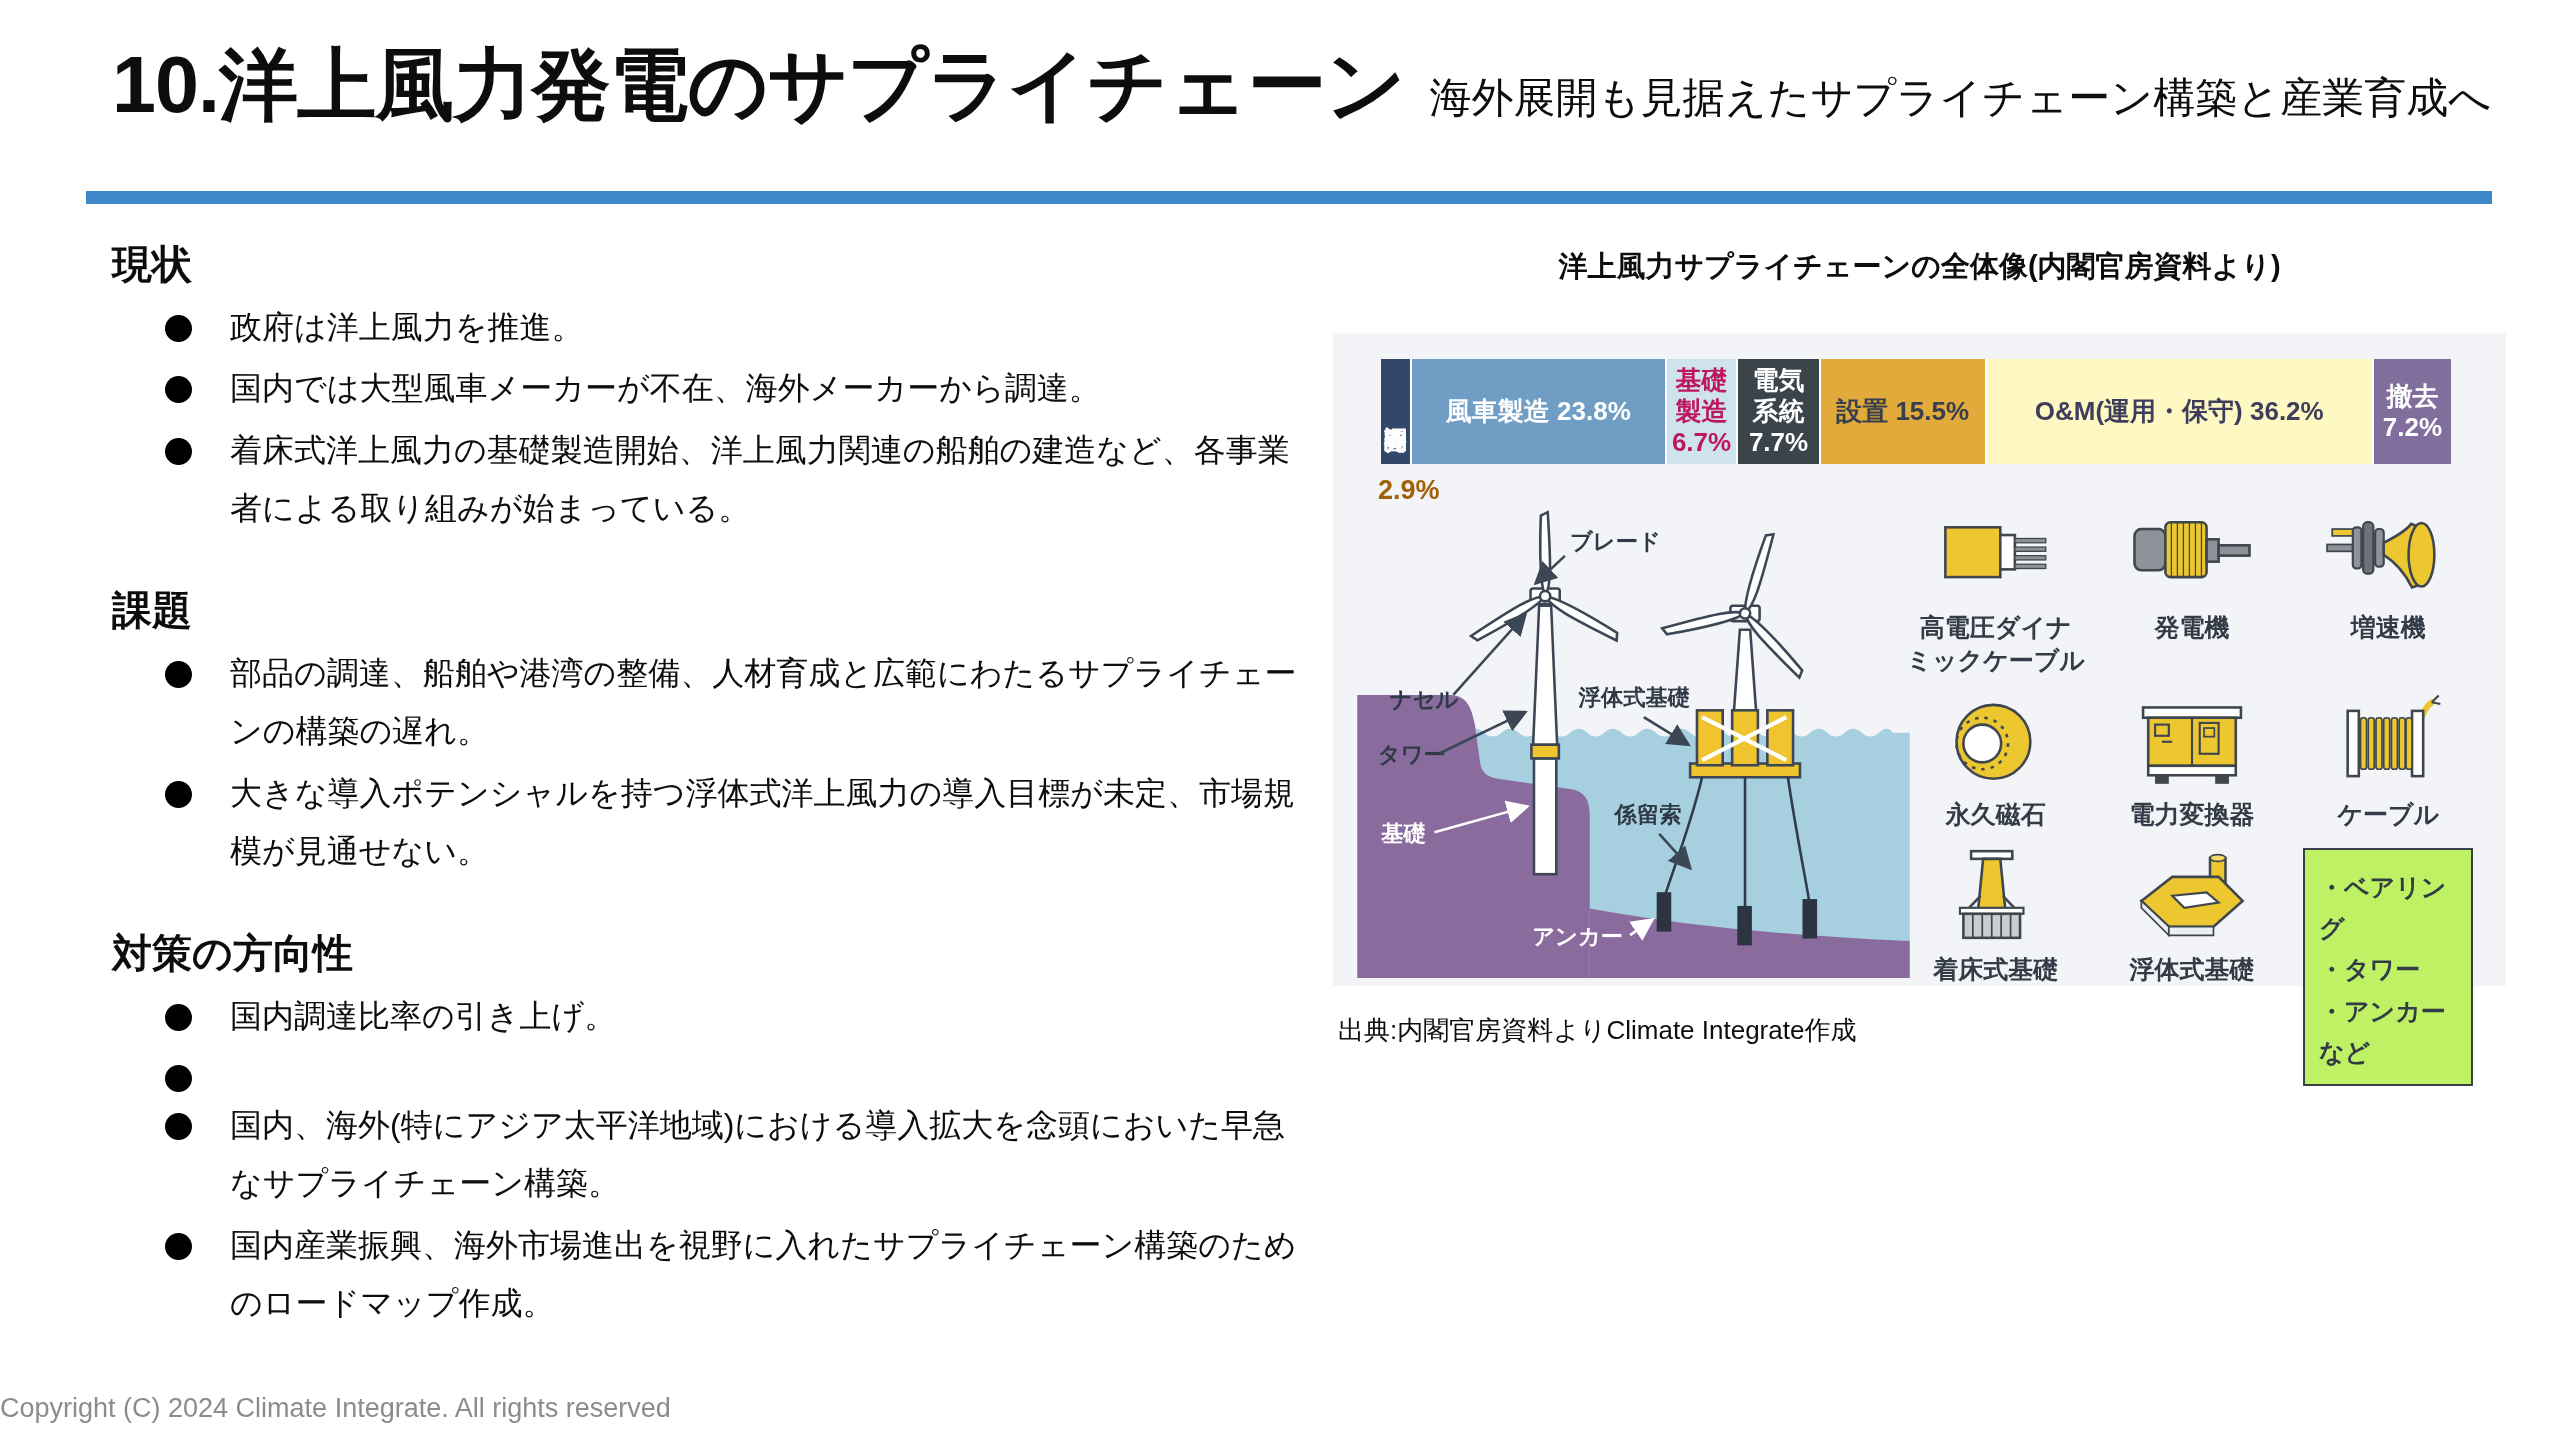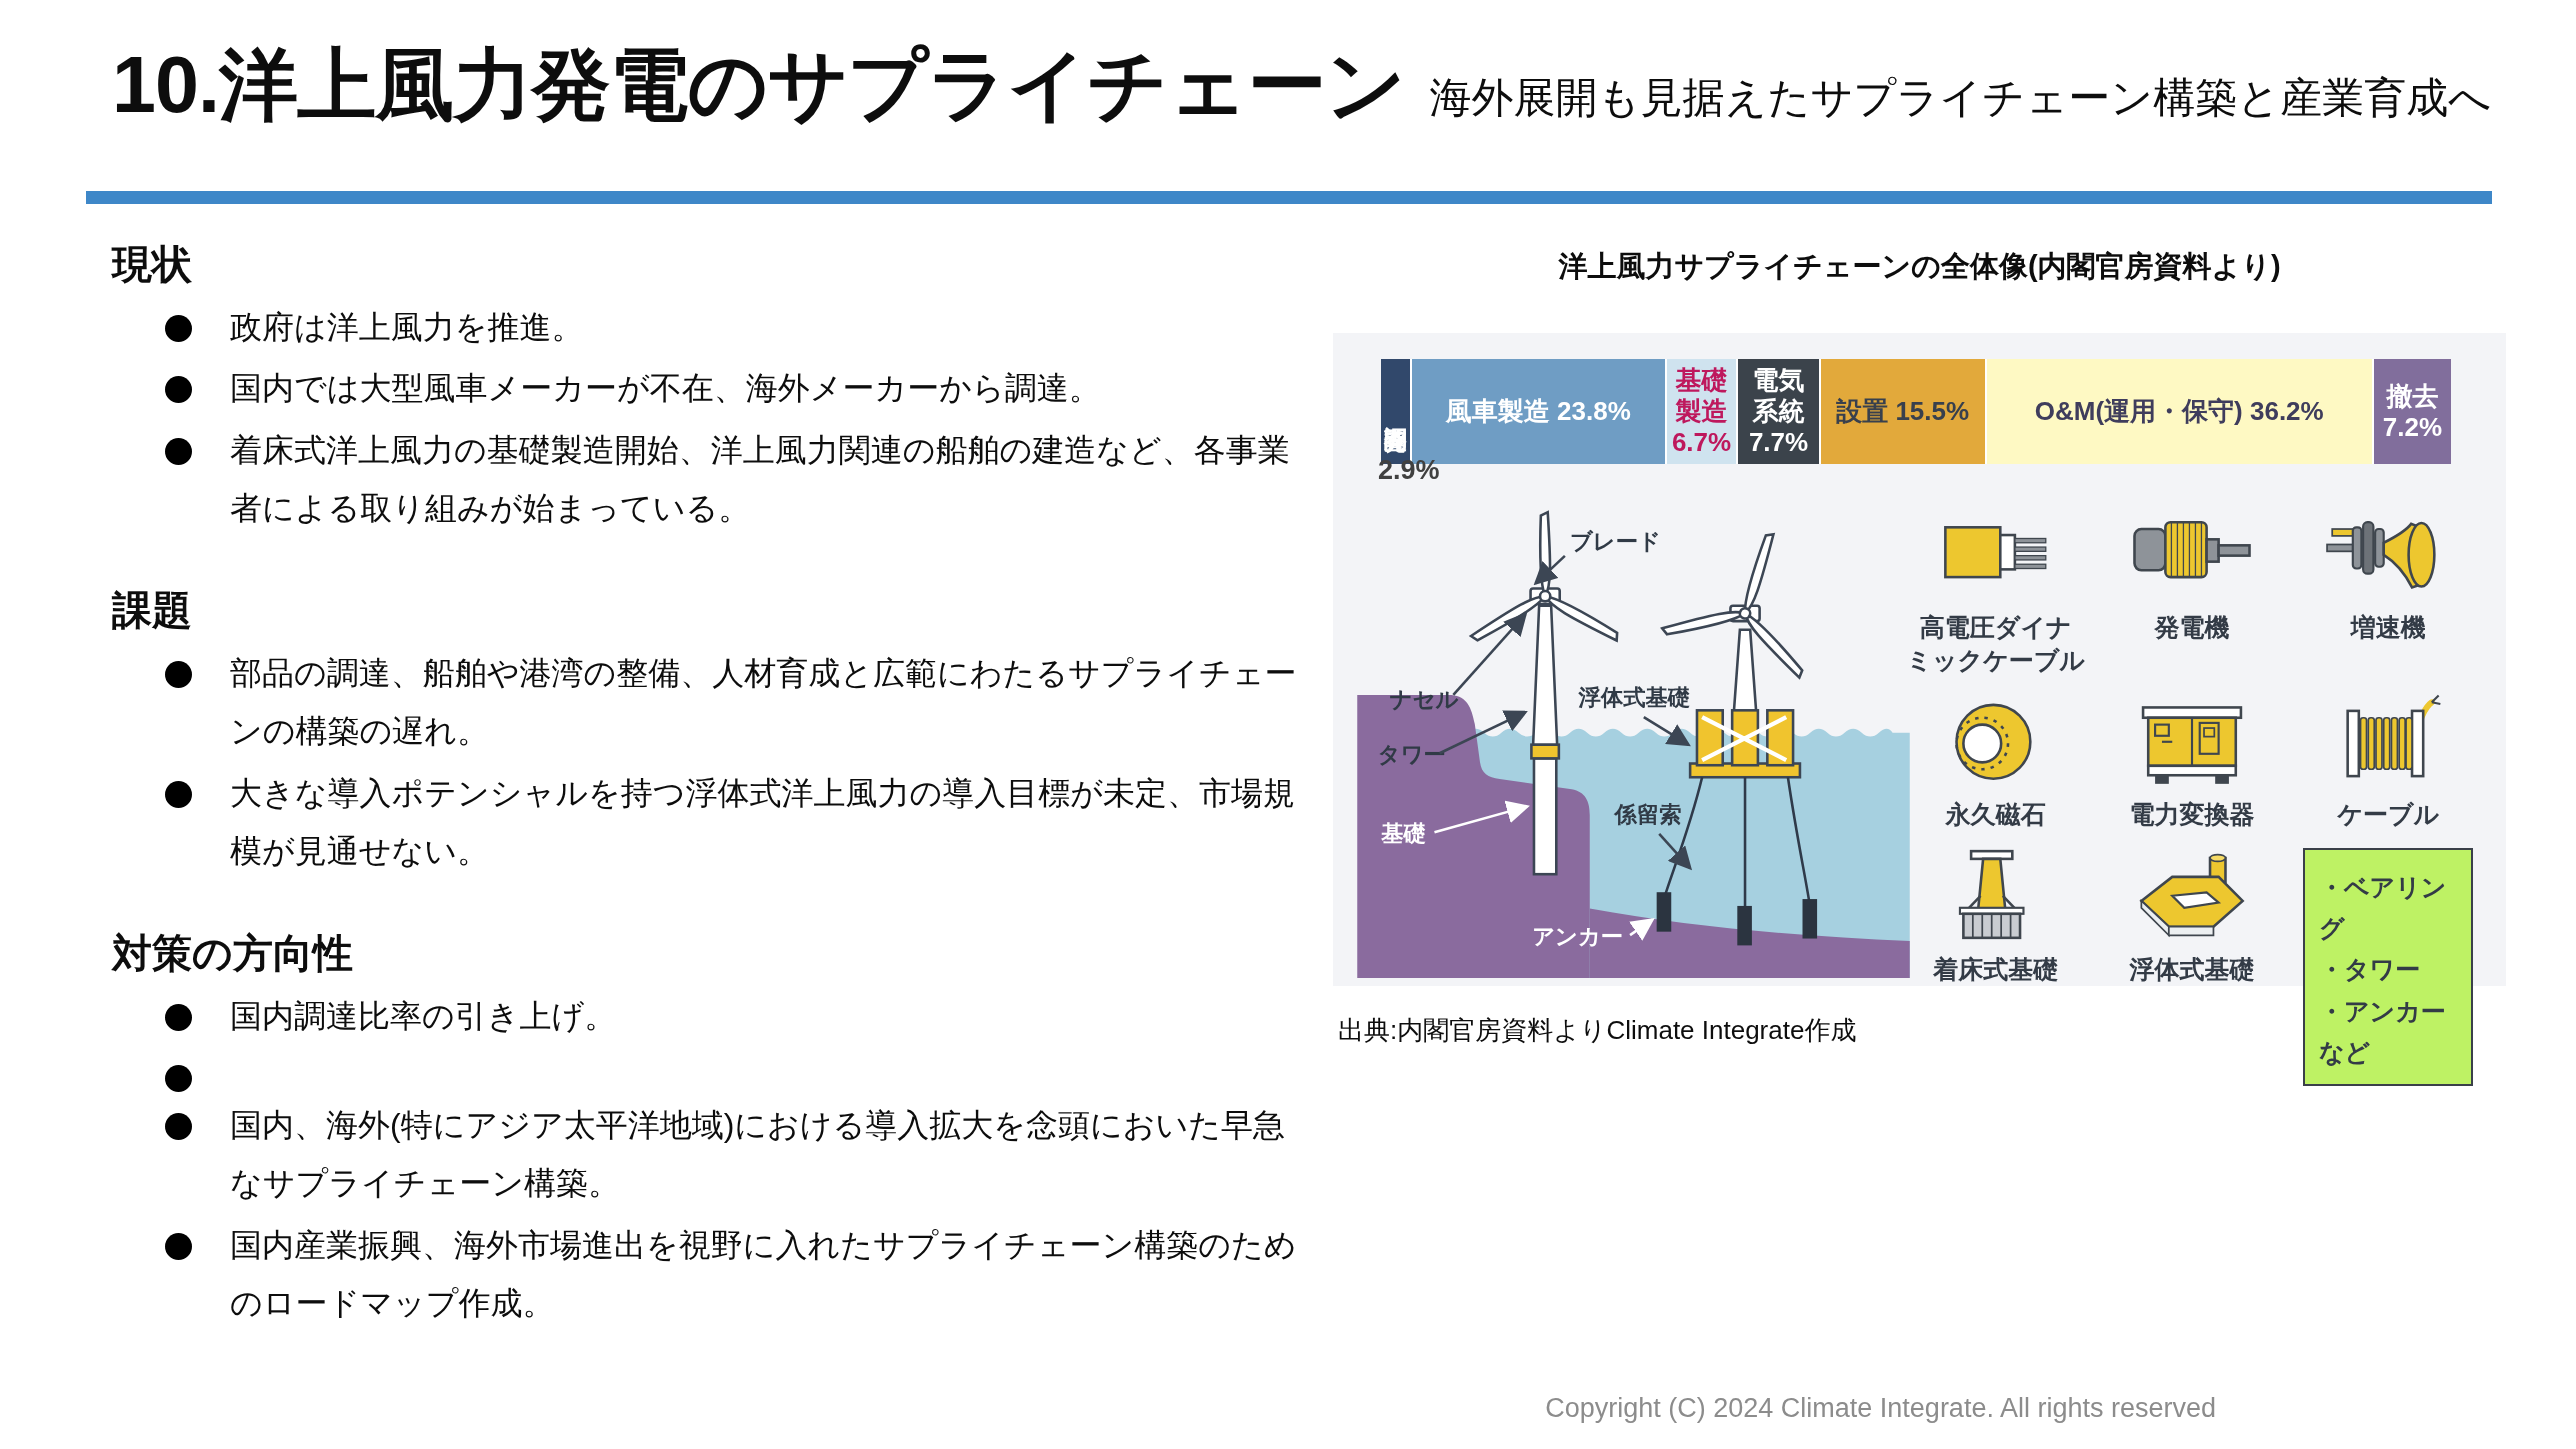--- a/index.html
+++ b/index.html
@@ -20,36 +20,36 @@
   .btxt{font-size:32px;line-height:1.82;color:#0d0d0d;}
   
   .figtitle{position:absolute;left:1333px;top:247px;width:1173px;text-align:center;
             font-size:29px;font-weight:800;color:#0d0d0d;}
   .panel{position:absolute;left:1333px;top:333px;width:1173px;height:653px;background:#f3f4f7;}
   .bar{position:absolute;left:48px;top:26px;width:1070px;height:105px;display:flex;}
   .seg{box-sizing:border-box;display:flex;align-items:center;justify-content:center;text-align:center;
        font-weight:700;font-size:26px;line-height:1.18;border-right:2.6px solid #fff;padding:0 2.6px;overflow:hidden;}
   .seg:last-child{border-right:none;}
   .seg-vert span{writing-mode:vertical-rl;letter-spacing:1.7px;font-size:23px;}
-  .below-label{position:absolute;left:45px;top:122px;font-size:27px;font-weight:700;color:#404040;}
+  .below-label{position:absolute;left:45px;top:142px;font-size:27px;font-weight:700;color:#a16207;}
   .scene{position:absolute;left:24px;top:168px;width:553px;height:477px;}
   .slabel{font-size:26px;font-weight:600;fill:#303a46;
           font-family:"Liberation Sans","DejaVu Sans",sans-serif;}
   
   .components{position:absolute;left:568px;top:172px;width:582px;
               display:grid;grid-template-columns:repeat(3,1fr);gap:15.5px 6.9px;}
   .cell{display:flex;flex-direction:column;align-items:center;}
   .cicon{width:136px;height:103px;}
   .clabel{font-size:25px;font-weight:700;color:#333b46;text-align:center;
           white-space:pre-line;line-height:1.3;margin-top:3.4px;}
   .others-box{box-sizing:border-box;width:170px;min-height:182px;background:#bef264;border:2.6px solid #3a4049;
               padding:17px 10.3px 10.3px 13.7px;font-size:25px;font-weight:600;color:#333b46;
               white-space:pre-line;line-height:1.65;margin-top:1.7px;}
   .source{position:absolute;left:1338px;top:1013px;font-size:26px;color:#0d0d0d;}
-  .footer{position:absolute;left:0;top:1393px;width:2216px;text-align:right;font-size:27px;color:#8c8c8c;}
+  .footer{position:absolute;left:0;top:1393px;width:2216px;text-align:left;font-size:27px;color:#8c8c8c;}
 </style>
 </head>
 <body>
 
 <div class="slide">
 
   <div class="hdr">
     <h1>10.洋上風力発電のサプライチェーン</h1>
     <div class="sub">海外展開も見据えたサプライチェーン構築と産業育成へ</div>
   </div>

